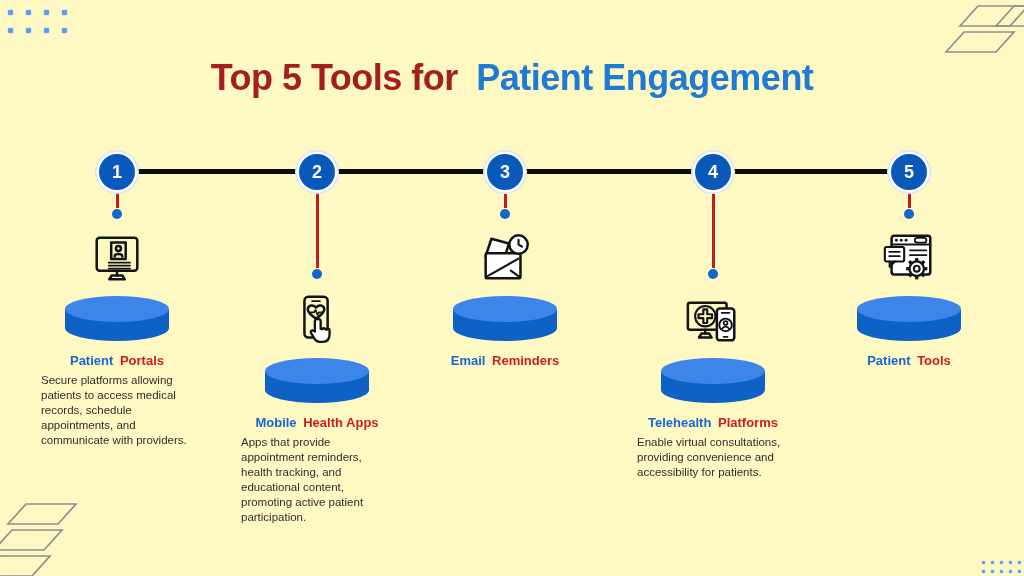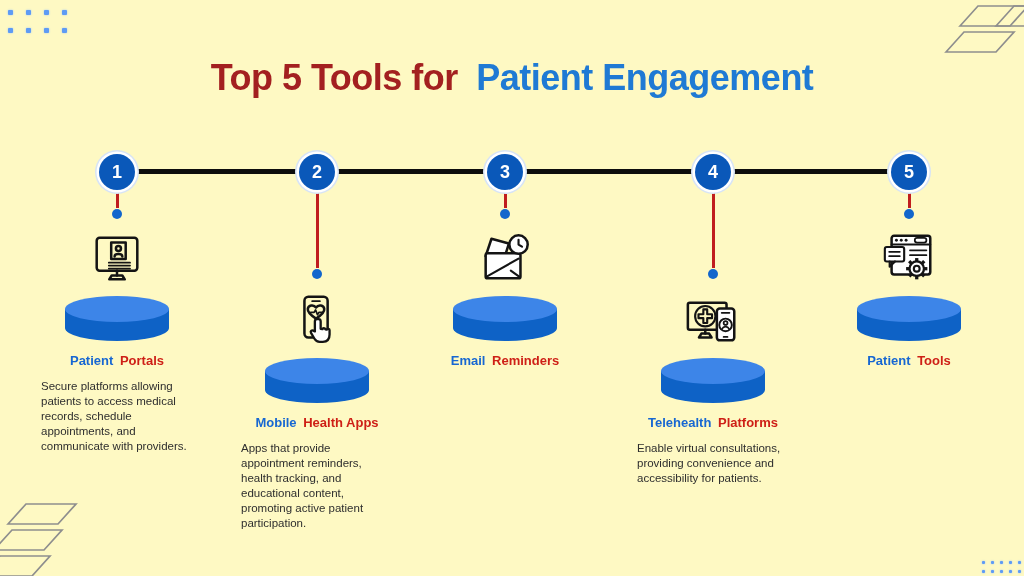--- a/index.html
+++ b/index.html
@@ -36,21 +36,21 @@
   .variant-b .connector { height:78px; }
   .dot { width:10px; height:10px; border-radius:50%; background:#1266CC; margin-top:1px; }
   .icon { margin-top:12px; height:58px; display:flex; align-items:center; justify-content:center; }
   .variant-b .icon { margin-top:14px; }
   .icon svg { stroke:#141414; fill:none; stroke-width:2.6; stroke-linecap:round; stroke-linejoin:round; }
   .cylinder { margin-top:6px; line-height:0; }
 
   .item-title { margin-top:10px; font-size:13px; font-weight:700; white-space:nowrap; }
   .item-title .t-blue { color:#1767D2; }
   .item-title .t-red  { color:#CE1F16; margin-left:3px;text-align:center; }
-  .item-desc { margin-top:11px; width:152px; font-size:11.5px; line-height:15px; color:#2E2E2E; text-align:left; }
+  .item-desc { margin-top:5px; width:152px; font-size:11.5px; line-height:15px; color:#2E2E2E; text-align:left; }
 
   .hatch path { fill:none; stroke:#8E8E8E; stroke-width:1.7; }
 </style>
 </head>
 <body>
 
 <div class="canvas">
 
   <div class="dots dots-tl">
     <span></span>

